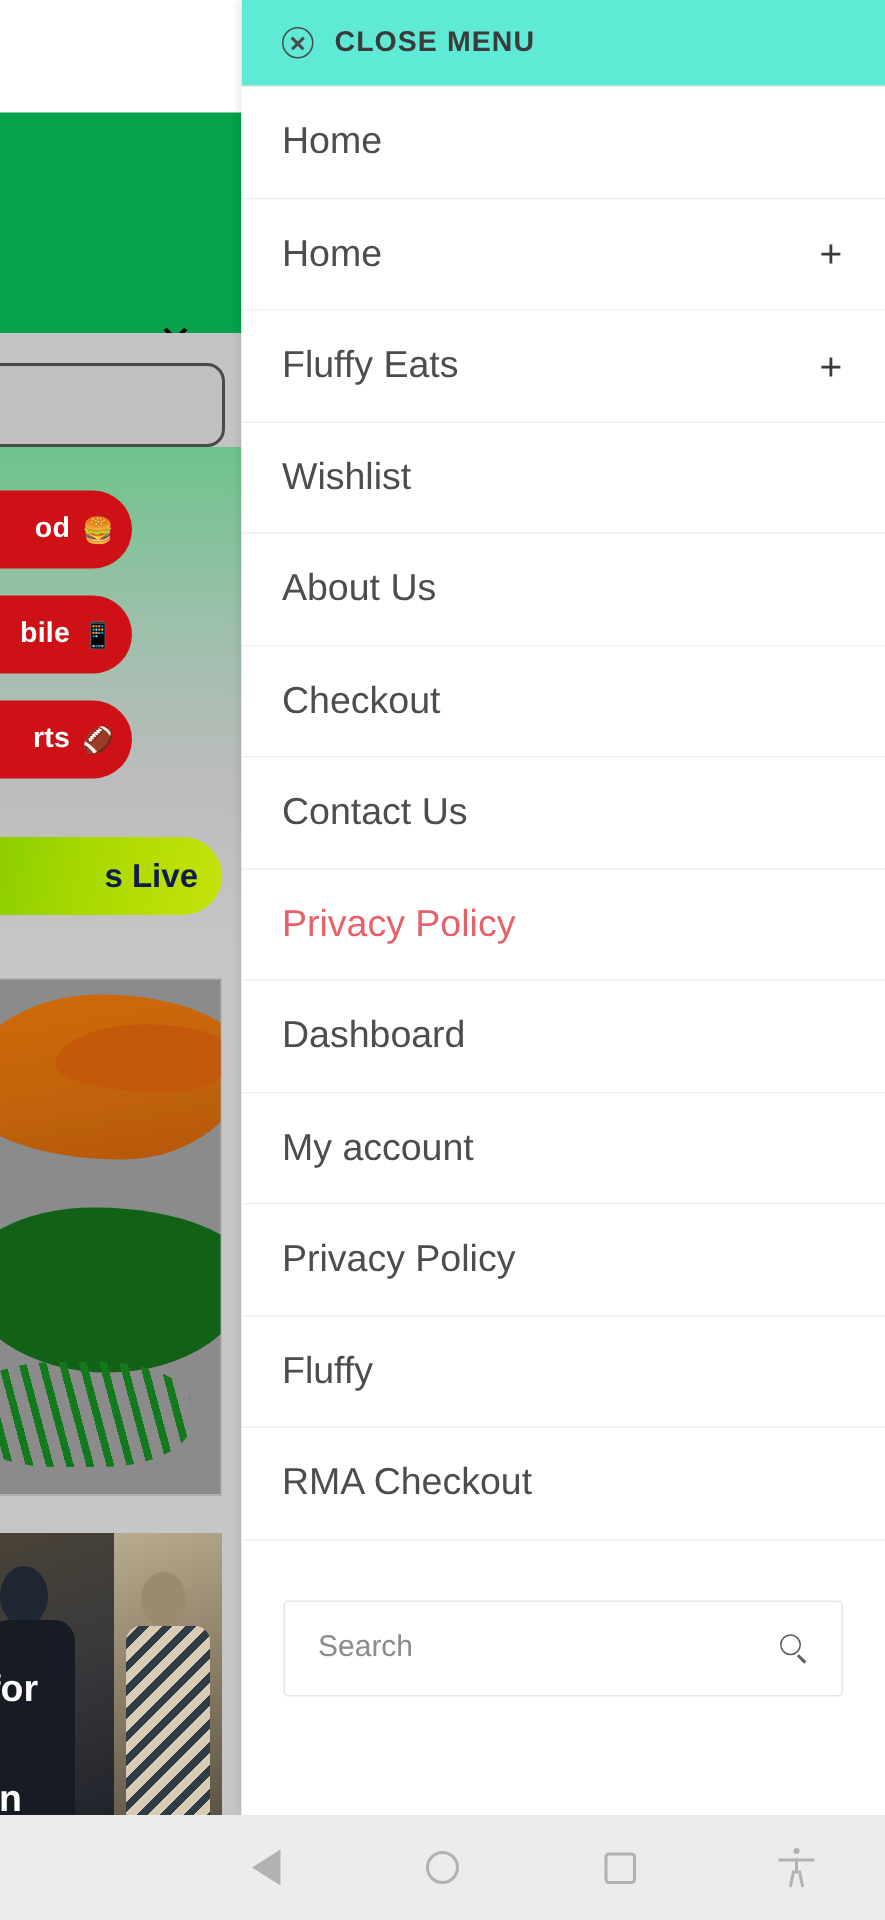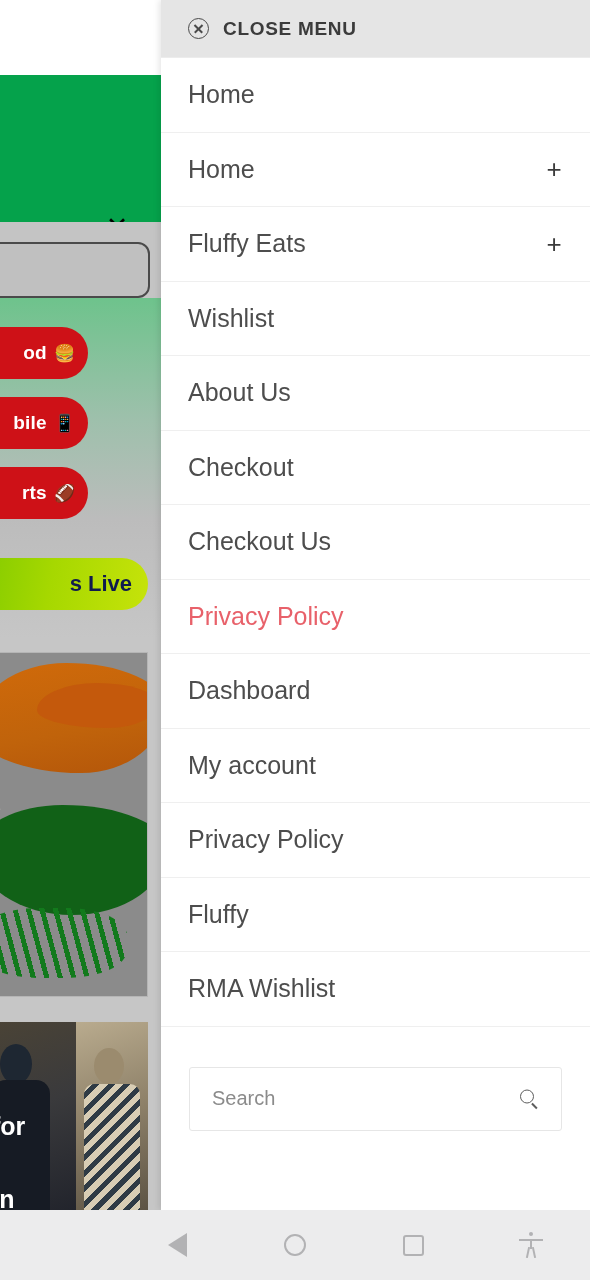--- a/index.html
+++ b/index.html
@@ -212,21 +212,21 @@
     left: 161px; top: 0;
     width: 429px;
     height: 1210px;
     background: #ffffff;
     overflow: hidden;
     box-shadow: -2px 0 6px rgba(0,0,0,0.10);
   }
 
   .menu-header {
     height: 58px;
-    background: #e5e5e5;
+    background: #5eead4;
     display: flex;
     align-items: center;
     padding-left: 27px;
     border-bottom: 1px solid #ececec;
   }
   .close-circle {
     width: 21px; height: 21px;
     border: 1.6px solid #4a4a4a;
     border-radius: 50%;
     position: relative;
@@ -462,21 +462,21 @@
 
       <div class="menu-item">
         <span class="mi-label">About Us</span>
       </div>
 
       <div class="menu-item">
         <span class="mi-label">Checkout</span>
       </div>
 
       <div class="menu-item">
-        <span class="mi-label">Checkout Us</span>
+        <span class="mi-label">Contact Us</span>
       </div>
 
       <div class="menu-item active">
         <span class="mi-label">Privacy Policy</span>
       </div>
 
       <div class="menu-item">
         <span class="mi-label">Dashboard</span>
       </div>
 
@@ -487,21 +487,21 @@
 
       <div class="menu-item">
         <span class="mi-label">Privacy Policy</span>
       </div>
 
       <div class="menu-item">
         <span class="mi-label">Fluffy</span>
       </div>
 
       <div class="menu-item">
-        <span class="mi-label">RMA Wishlist</span>
+        <span class="mi-label">RMA Checkout</span>
       </div>
 
     </div>
 
     <div class="search-wrap">
       <div class="search-box">
         <span class="s-placeholder">Search</span>
         <span class="s-icon">
           <span class="lens"></span>
             <span class="handle"></span>

